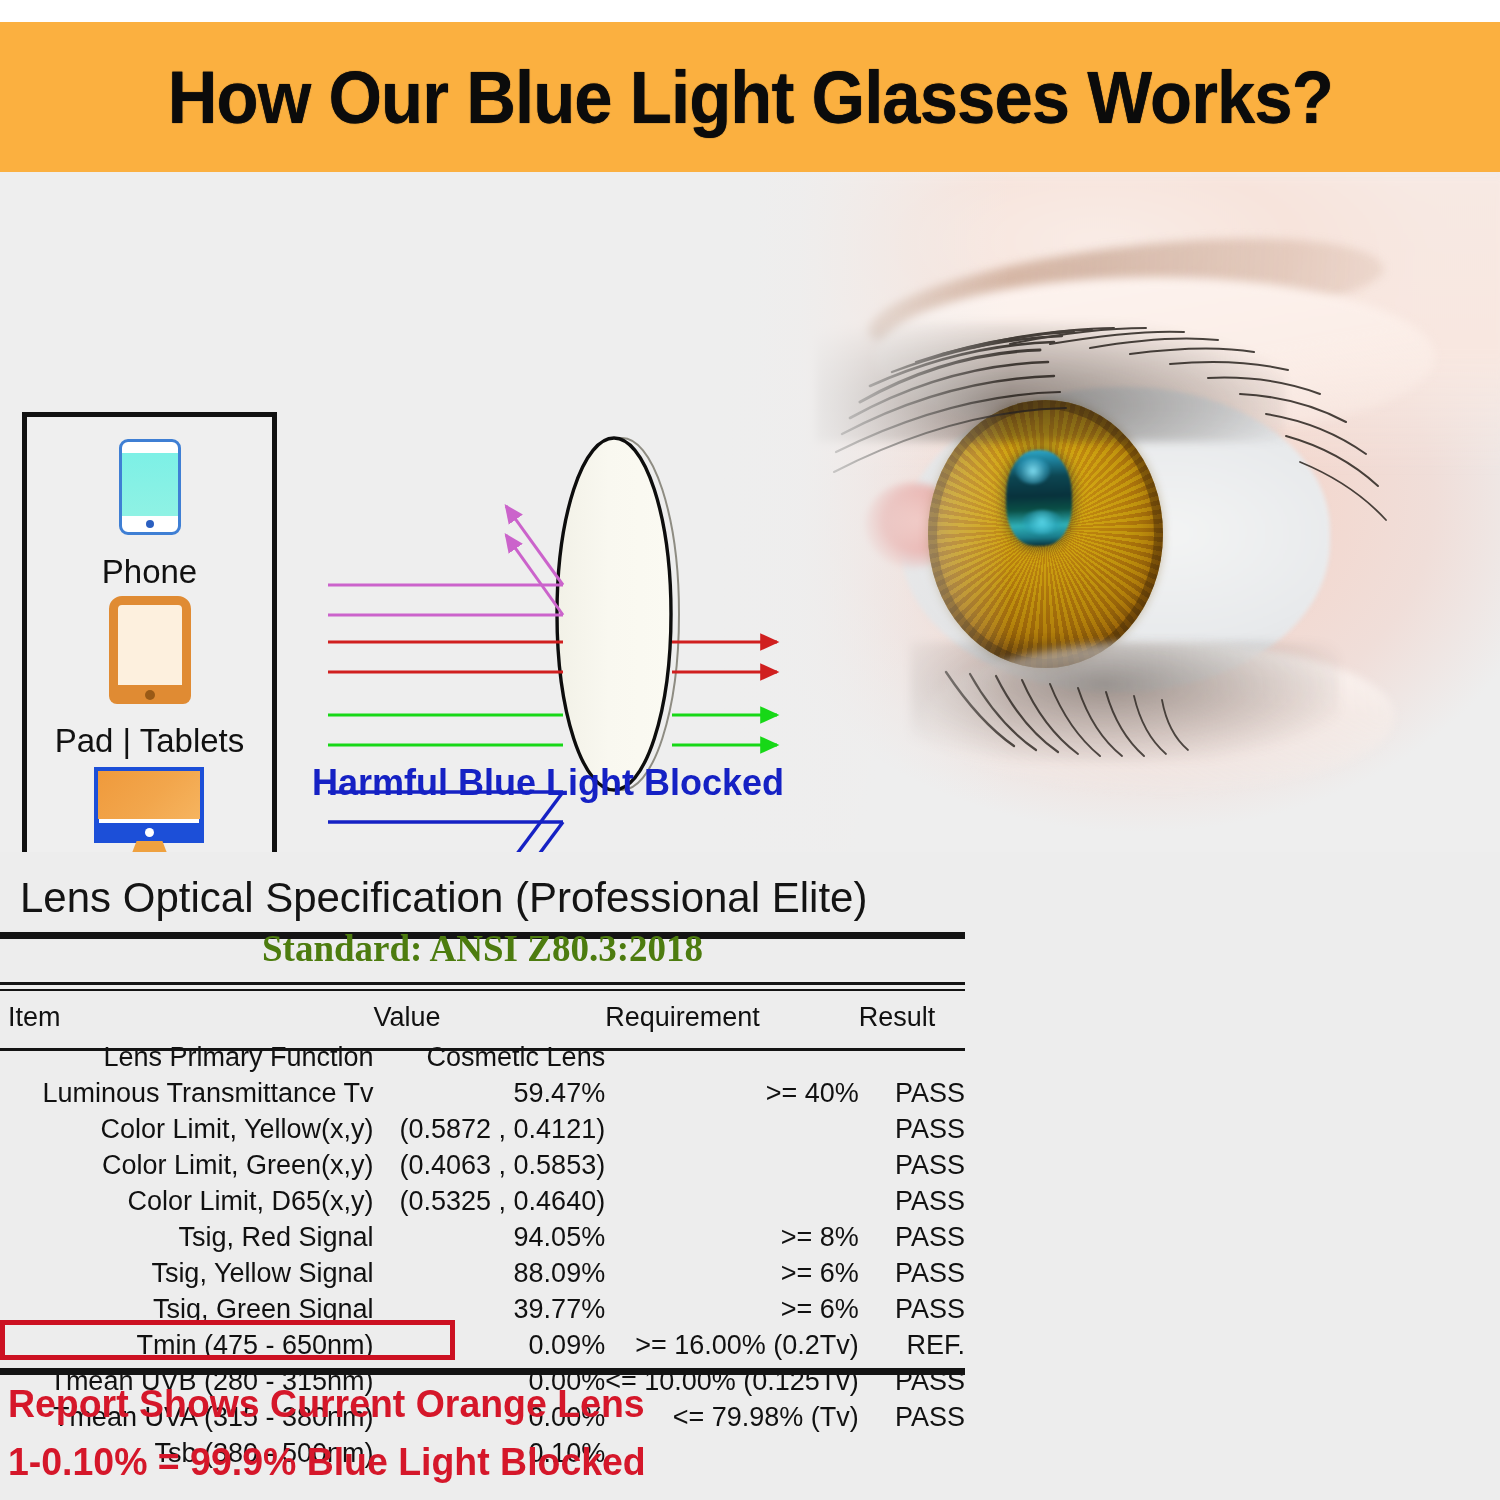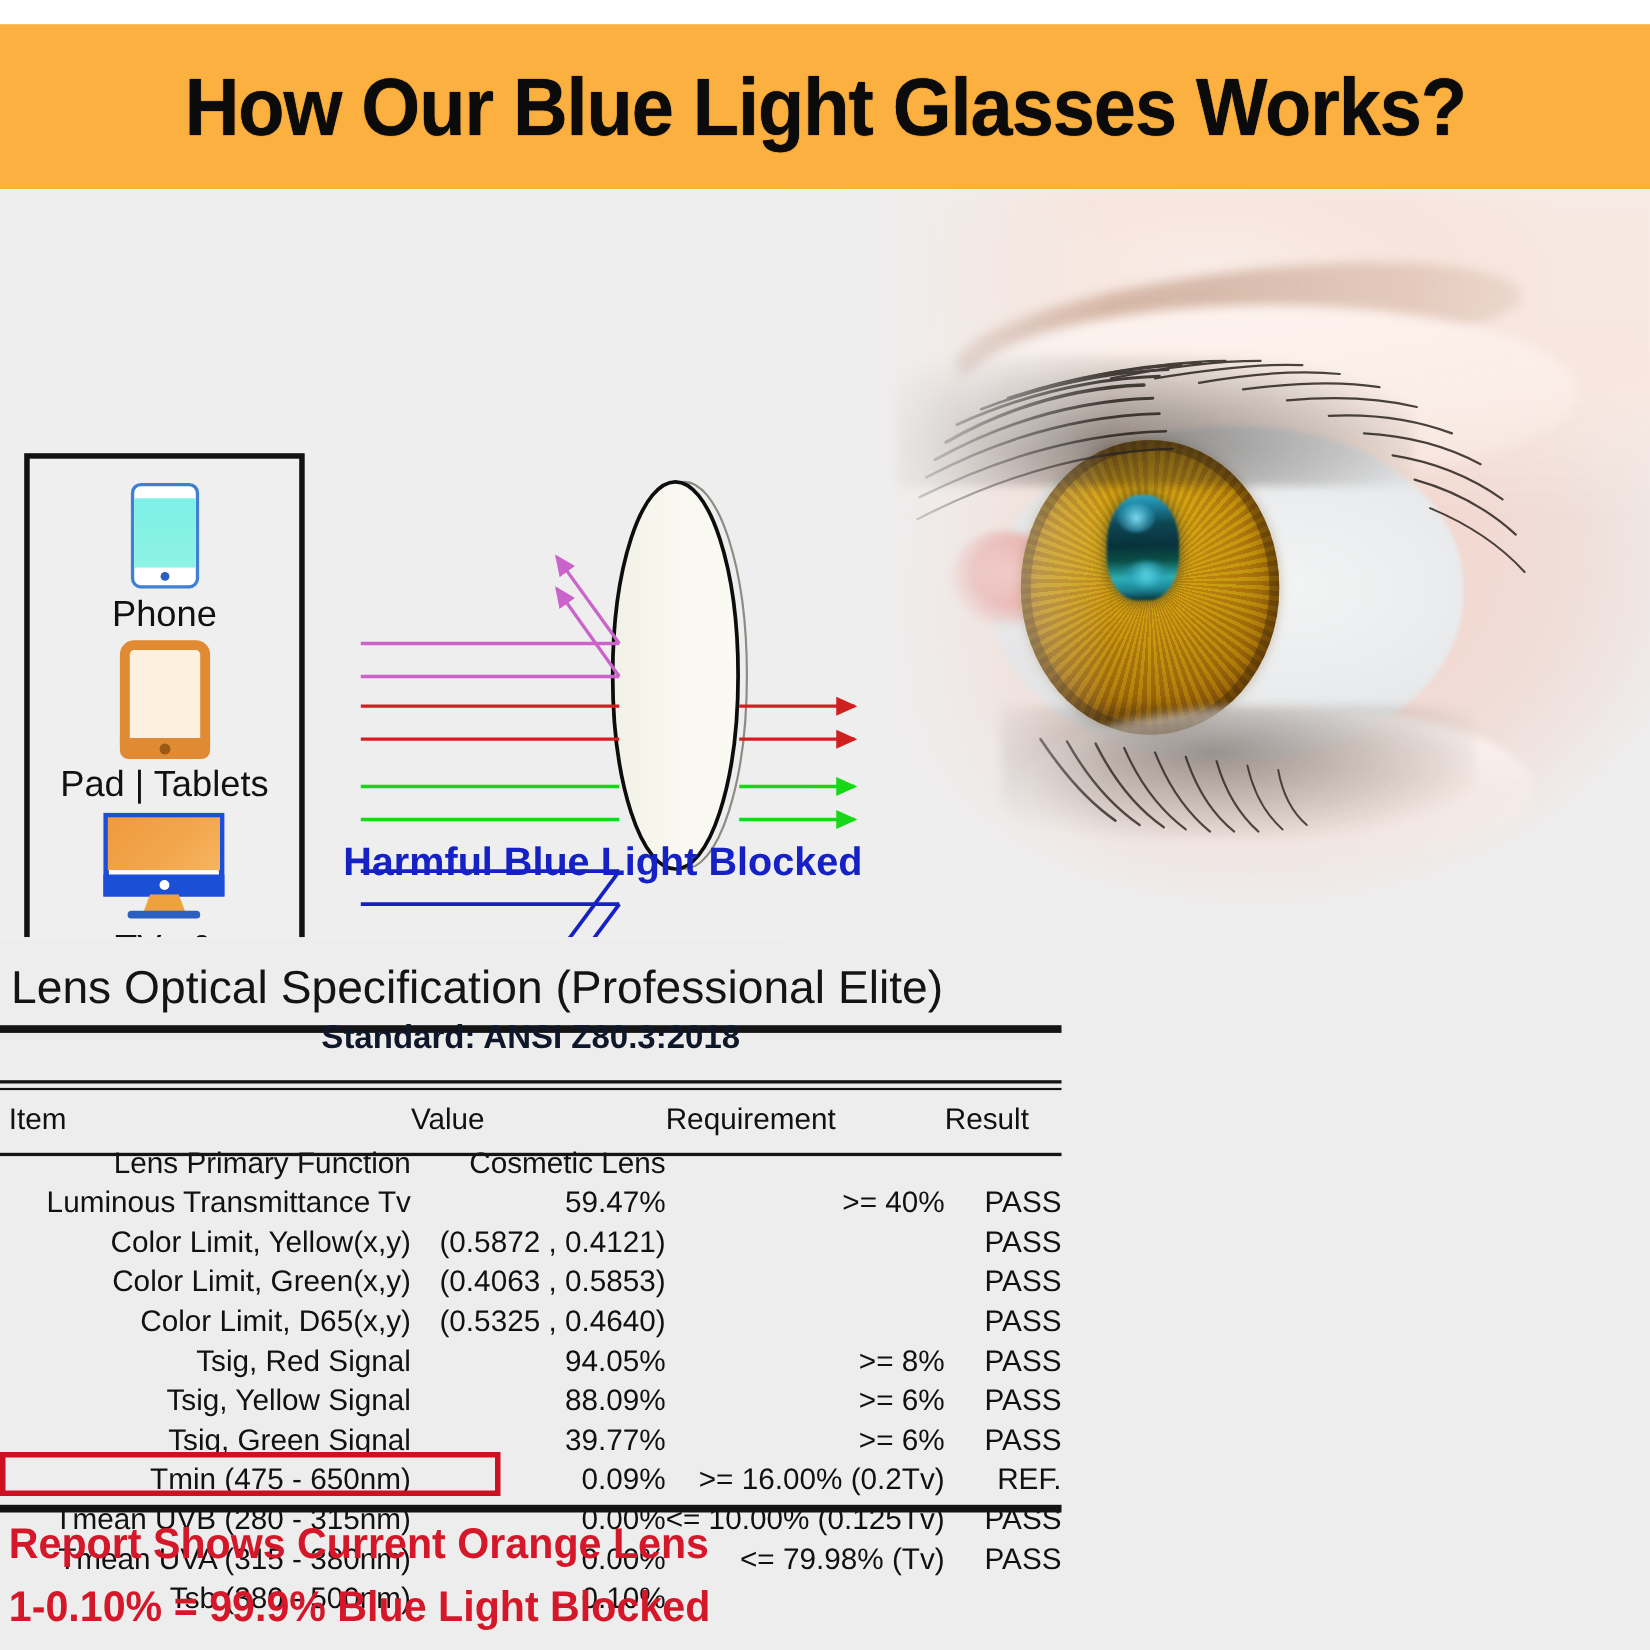--- a/index.html
+++ b/index.html
@@ -144,21 +144,21 @@
   
   .device-box{
     position:absolute;left:22px;top:240px;width:255px;height:580px;
     border:5px solid #111111;background:#efefef;
     display:flex;flex-direction:column;align-items:center;
     padding-top:22px;box-sizing:border-box;
   }
   .device-item{display:flex;flex-direction:column;align-items:center;}
   .device-label{
     font-size:33px;color:#111;line-height:1.06;text-align:center;
-    margin-top:6px;margin-bottom:4px;
+    margin-top:20px;margin-bottom:4px;
     font-family:"Liberation Sans", sans-serif;
   }
   
   .ico-phone{width:62px;height:96px;border:3px solid #3f7fd4;border-radius:9px;background:#ffffff;position:relative;box-sizing:border-box;}
   .ico-phone .scr{position:absolute;left:0;right:0;top:11px;bottom:16px;background:linear-gradient(180deg,#7df0e6 0%, #8ff2e4 100%);}
   .ico-phone .dot{position:absolute;left:50%;bottom:4px;width:8px;height:8px;margin-left:-4px;border-radius:50%;background:#2b5fc0;}
   
   .ico-tablet{width:82px;height:108px;border:9px solid #e08b33;border-radius:13px;background:#fdf0de;position:relative;box-sizing:border-box;}
   .ico-tablet .band{position:absolute;left:-9px;right:-9px;bottom:-9px;height:19px;background:#e08b33;border-radius:0 0 8px 8px;}
   .ico-tablet .dot{position:absolute;left:50%;bottom:-5px;width:10px;height:10px;margin-left:-5px;border-radius:50%;background:#9a5a16;z-index:2;}
@@ -181,32 +181,32 @@
   .lbl-blue{
     position:absolute;left:312px;top:762px;
     font-size:36px;font-weight:bold;color:#1521c4;
     font-family:"Liberation Sans", sans-serif;white-space:nowrap;
   }
 
   
   .lower{position:absolute;left:0;top:852px;width:1500px;height:648px;background:#ededed;}
 
   .spec-title{
-    position:absolute;left:10px;top:22px;
+    position:absolute;left:20px;top:22px;
     font-size:42px;color:#141414;white-space:nowrap;
     font-family:"Liberation Sans", sans-serif;
   }
 
   .rule-thick{position:absolute;left:0;width:965px;height:7px;background:#141414;}
   .rule-thin{position:absolute;left:0;width:965px;height:3px;background:#141414;}
 
   .std-line{
     position:absolute;left:0;top:75px;width:965px;
-    text-align:center;font-size:30px;font-weight:bold;color:#0f172a;
-    font-family:Liberation Sans, sans-serif;
+    text-align:center;font-size:37px;font-weight:bold;color:#4d7c0f;
+    font-family:Liberation Serif, serif;
   }
 
   table.spec{
     position:absolute;left:0;top:147px;width:965px;
     border-collapse:collapse;
     font-family:"Liberation Sans", sans-serif;
     font-size:27px;color:#111;
   }
   table.spec th{
     text-align:left;font-weight:normal;padding:3px 0 6px 0;

